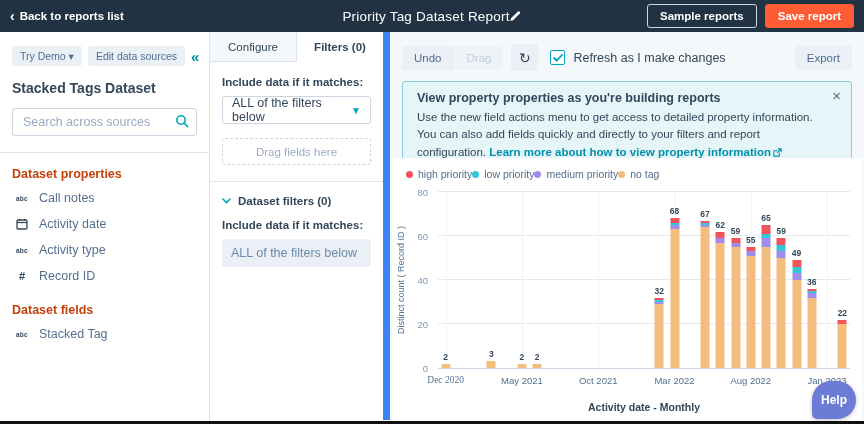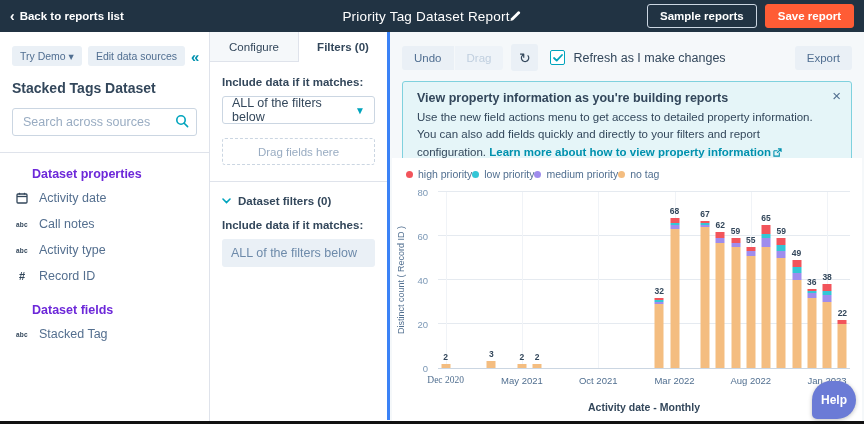--- a/index.html
+++ b/index.html
@@ -27,30 +27,30 @@
   .chip-btn { background:#eaf0f6; color:#506e91; border:none; font-size:10.5px; padding:4px 8px;
               border-radius:3px; cursor:pointer; white-space:nowrap; font-family:inherit; }
   .collapse-btn { margin-left:auto; color:#0091ae; font-size:15px; font-weight:700; cursor:pointer; line-height:1; }
   .dataset-title { font-size:14px; font-weight:700; color:#33475b; margin-top:14px; }
   .search-wrap { position:relative; margin-top:12px; }
   .search-wrap input { width:100%; height:28px; border:1px solid #cbd6e2; border-radius:3px; padding:0 28px 0 10px;
                        font-size:12.5px; color:#33475b; font-family:inherit; outline:none; }
   .search-wrap input::placeholder { color:#99acc2; }
   .search-icon { position:absolute; right:8px; top:6px; }
   .sidebar-divider { border:none; border-top:1px solid #dfe3eb; margin:16px -12px 0 -12px; }
-  .group-heading { font-size:12.5px; font-weight:700; color:#6d28d9; margin-top:14px;margin-left:20px; }
+  .group-heading { font-size:12.5px; font-weight:700; color:#c2410c; margin-top:14px; }
   .field-list { margin-top:4px; }
   .field-item { display:flex; align-items:center; gap:9px; padding:6px 2px; font-size:12.5px; color:#546f8f; cursor:grab; }
   .field-icon { width:16px; display:inline-flex; justify-content:center; align-items:center; color:#33475b; flex:0 0 16px; }
   .abc-glyph { font-size:6.5px; font-weight:700; letter-spacing:.3px; color:#33475b; }
   .hash-glyph { font-size:11px; font-weight:700; color:#33475b; }
 
   
   .config-panel { position:absolute; top:32px; left:210px; width:180px; bottom:4px; background:#fff;
-                  border-right:3px solid #3b82f6; }
+                  border-right:7px solid #3b82f6; }
   .tabbar { display:flex; height:30px; }
   .tab { flex:1; display:flex; align-items:center; justify-content:center; font-size:11.5px; cursor:pointer; }
   .tab.inactive { background:#f5f8fa; color:#33475b; border-bottom:1px solid #dfe3eb; border-right:1px solid #dfe3eb; }
   .tab.active { background:#fff; color:#33475b; font-weight:700; }
   .config-body { padding:14px 12px 0 12px; }
   .match-label { font-size:11.5px; font-weight:700; color:#33475b; }
   .select-box { margin-top:8px; height:28px; border:1px solid #cbd6e2; border-radius:3px; background:#fff;
                 display:flex; align-items:center; padding:0 9px; font-size:12.5px; color:#33475b; cursor:pointer; }
   .select-caret { margin-left:auto; color:#00a4bd; font-size:10px; }
   .dropzone { margin-top:14px; height:27px; border:1px dashed #cbd6e2; border-radius:3px;
@@ -151,34 +151,34 @@
             <circle cx="6" cy="6" r="4.2" fill="none" stroke="#00a4bd" stroke-width="1.6"></circle>
             <line x1="9.2" y1="9.2" x2="12.6" y2="12.6" stroke="#00a4bd" stroke-width="1.6" stroke-linecap="round"></line>
           </svg>
       </span>
     </div>
     <hr class="sidebar-divider">
     <div class="group-heading">Dataset properties</div>
     <div class="field-list">
         <div class="field-item">
           <span class="field-icon">
+            <span class="abc-glyph">abc</span>
+          </span>
+          <span>Call notes</span>
+        </div>
+        <div class="field-item">
+          <span class="field-icon">
             <svg width="12" height="12" viewBox="0 0 12 12">
               <rect x="1" y="2" width="10" height="9" rx="1" fill="none" stroke="#33475b" stroke-width="1.3"></rect>
               <line x1="1" y1="4.5" x2="11" y2="4.5" stroke="#33475b" stroke-width="1.3"></line>
               <line x1="3.5" y1="0.8" x2="3.5" y2="2.5" stroke="#33475b" stroke-width="1.3"></line>
               <line x1="8.5" y1="0.8" x2="8.5" y2="2.5" stroke="#33475b" stroke-width="1.3"></line>
             </svg>
           </span>
           <span>Activity date</span>
-        </div>
-        <div class="field-item">
-          <span class="field-icon">
-            <span class="abc-glyph">abc</span>
-          </span>
-          <span>Call notes</span>
         </div>
         <div class="field-item">
           <span class="field-icon">
             <span class="abc-glyph">abc</span>
           </span>
           <span>Activity type</span>
         </div>
         <div class="field-item">
           <span class="field-icon">
             <span class="hash-glyph">#</span>
@@ -237,21 +237,21 @@
             </svg>
         </span>
         <span class="checkbox-label">Refresh as I make changes</span>
       </div>
       <div class="export-btn">
         <button>Export</button>
       </div>
     </div>
 
     <div class="info-banner">
-      <div class="banner-title">View property information as you're building reports</div>
+      <div class="banner-title">View property properties as you're building reports</div>
       <div class="banner-body">
         <span>Use the new field actions menu to get access to detailed property information. You can also add fields quickly and directly to your filters and report configuration.</span>
         <span class="banner-link"><span>Learn more about how to view property information</span><span class="ext-icon"><svg width="9" height="9" viewBox="0 0 10 10">
                 <path d="M1 3 h4 M1 3 v6 h6 v-4" fill="none" stroke="#0091ae" stroke-width="1.2"></path>
                 <path d="M5.5 1 H9 V4.5 M9 1 L4.5 5.5" fill="none" stroke="#0091ae" stroke-width="1.2"></path>
               </svg></span></span>
       </div>
       <span class="banner-close">×</span>
     </div>
 
@@ -369,27 +369,20 @@
             <div class="bar-seg" style="bottom: 57.5%; height: 3.75%; background: rgb(242, 84, 91);"></div>
             <div class="bar-label" style="bottom: calc(61.25% + 2px);">49</div>
           </div>
           <div class="bar" style="left: 90.7407%;">
             <div class="bar-seg" style="bottom: 0%; height: 40%; background: rgb(244, 189, 128);"></div>
             <div class="bar-seg" style="bottom: 40%; height: 2.5%; background: rgb(159, 140, 237);"></div>
             <div class="bar-seg" style="bottom: 42.5%; height: 1.25%; background: rgb(51, 198, 214);"></div>
             <div class="bar-seg" style="bottom: 43.75%; height: 1.25%; background: rgb(242, 84, 91);"></div>
             <div class="bar-label" style="bottom: calc(45% + 2px);">36</div>
           </div>
-          <div class="bar" style="left: 94.4444%;">
-            <div class="bar-seg" style="bottom: 0%; height: 37.5%; background: rgb(244, 189, 128);"></div>
-            <div class="bar-seg" style="bottom: 37.5%; height: 3.75%; background: rgb(159, 140, 237);"></div>
-            <div class="bar-seg" style="bottom: 41.25%; height: 2.5%; background: rgb(51, 198, 214);"></div>
-            <div class="bar-seg" style="bottom: 43.75%; height: 3.75%; background: rgb(242, 84, 91);"></div>
-            <div class="bar-label" style="bottom: calc(47.5% + 2px);">38</div>
-          </div>
           <div class="bar" style="left: 98.1481%;">
             <div class="bar-seg" style="bottom: 0%; height: 25%; background: rgb(244, 189, 128);"></div>
             <div class="bar-seg" style="bottom: 25%; height: 2.5%; background: rgb(242, 84, 91);"></div>
             <div class="bar-label" style="bottom: calc(27.5% + 2px);">22</div>
           </div>
         </div>
       <div class="x-axis">
           <span class="xtick" style="left: 1.85185%; font-family: Liberation Serif, serif;">Dec 2020</span>
           <span class="xtick" style="left: 20.3704%;">May 2021</span>
           <span class="xtick" style="left: 38.8889%;">Oct 2021</span>

